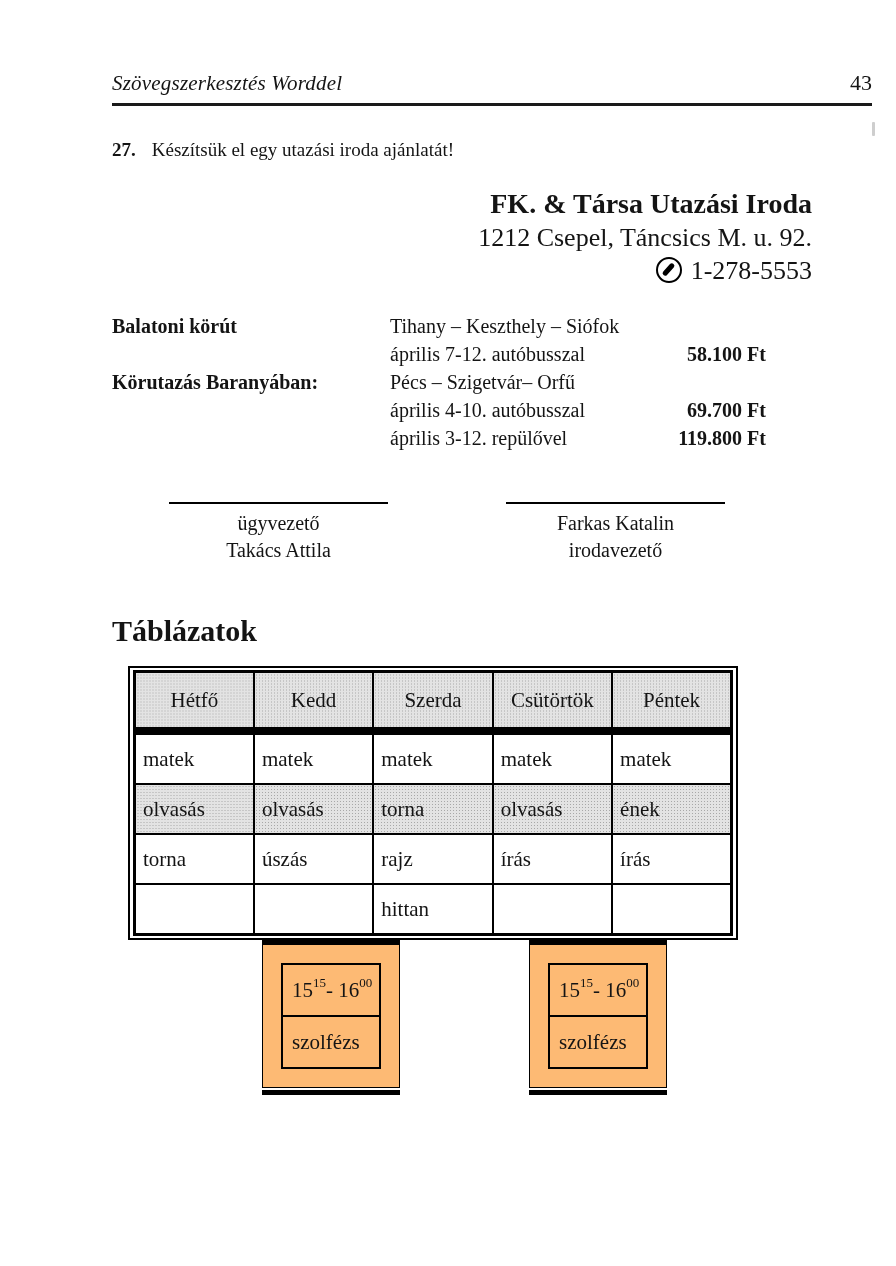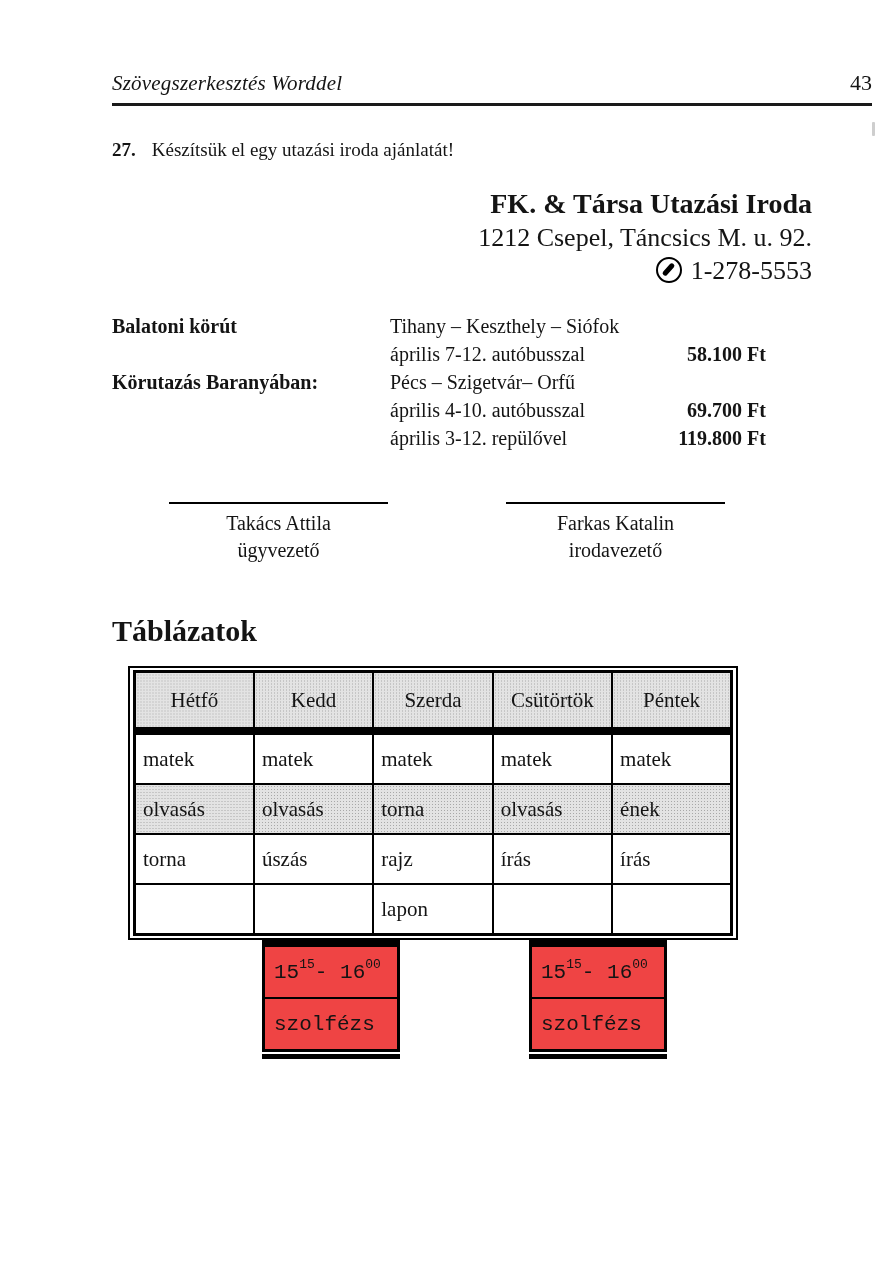--- a/index.html
+++ b/index.html
@@ -82,21 +82,21 @@
     background-image: radial-gradient(#a8a8a8 0.8px, rgba(0,0,0,0) 0.9px);
     background-size: 3px 3px;
   }
   tr.plain td { background: #fff; background-image: none; }
 
   
   .mini-row { position: relative; height: 150px; }
   .mini-box { position: absolute; top: -2px; width: 138px; }
   .mini-box.b1 { left: 134px; }
   .mini-box.b2 { left: 401px; }
-  .mini-frame { border: 1px solid #000; border-top: 7px solid #000; padding: 0; background: #ef4444; font-family: Liberation Mono, monospace; }
+  .mini-frame { border: 1px solid #000; border-top: 7px solid #000; padding: 18px; background: #fdba74; }
   .mini-inner { border: 2px solid #000; }
   .mini-cell { height: 50px; display: flex; align-items: center; padding-left: 9px; font-size: 21px; }
   .mini-cell.time { border-bottom: 2px solid #000; }
   .mini-cell sup { font-size: 13px; line-height: 0; position: relative; top: -7px; }
   .mini-bar { height: 5px; background: #000; margin-top: 2px; }
 
   
   .artifact { position: absolute; left: 872px; top: 52px; width: 3px; height: 14px;
               background: #b9b9b9; opacity: .7; border-radius: 1px; }
 </style>
@@ -146,22 +146,22 @@
     <div class="offer-row">
       <span class="offer-label"></span>
       <span class="offer-detail">április 3-12. repülővel</span>
       <span class="offer-price">119.800 Ft</span>
     </div>
   </div>
 
   <div class="sigs">
     <div class="sig">
       <div class="sig-rule"></div>
+      <div>ügyvezető</div>
       <div>Takács Attila</div>
-      <div>ügyvezető</div>
     </div>
     <div class="sig">
       <div class="sig-rule"></div>
       <div>Farkas Katalin</div>
       <div>irodavezető</div>
     </div>
   </div>
 
   <h1 class="section-heading">Táblázatok</h1>
 
@@ -196,21 +196,21 @@
           <tr class="plain">
             <td>torna</td>
             <td>úszás</td>
             <td>rajz</td>
             <td>írás</td>
             <td>írás</td>
           </tr>
           <tr class="plain">
             <td></td>
             <td></td>
-            <td>lapon</td>
+            <td>hittan</td>
             <td></td>
             <td></td>
           </tr>
         </tbody>
       </table>
     </div>
 
     <div class="mini-row">
       <div class="mini-box b1">
         <div class="mini-frame">

